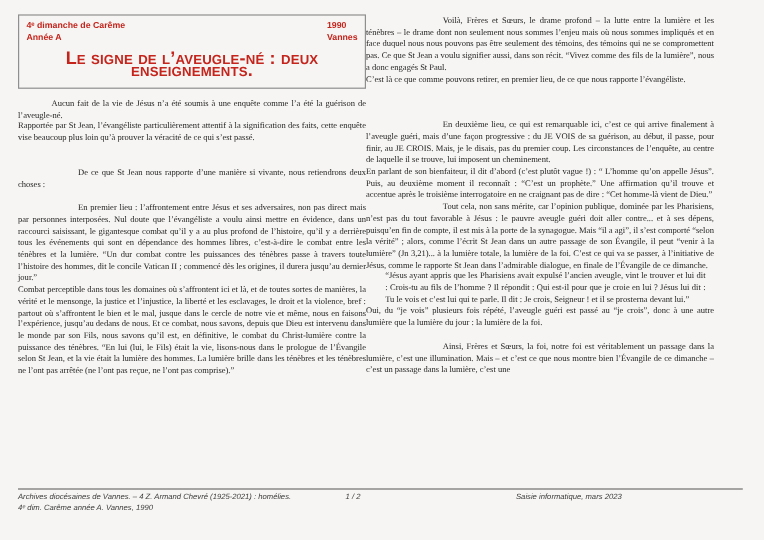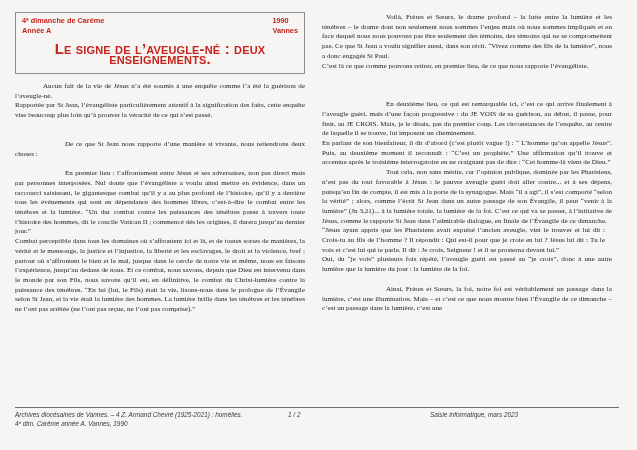--- a/index.html
+++ b/index.html
@@ -6,42 +6,42 @@
   * { box-sizing:border-box; }
   html,body { margin:0; padding:0; }
   body {
     width:637px; height:450px;
     background:#eceae7;
     font-family:"Liberation Sans","DejaVu Sans",sans-serif;
     color:var(--ink);
   }
   .page { position:relative; width:637px; height:450px; overflow:hidden; background:var(--paper); }
 
-  .cols { position:absolute; top:0; left:15px; display:flex; gap:17px; }
+  .cols { position:absolute; top:0; left:15px; display:flex; }
   .col  { width:290px; }
 
   
   .header-box { margin-top:12px; border:1px solid #8f8f8f; padding:3px 6px 9px 6px; background:var(--paper); }
   .hdr-row { display:flex; justify-content:space-between; color:var(--red); font-weight:bold; font-size:7.3px; line-height:9.5px; }
   .hdr-right { text-align:left; }
   .hdr-title {
     margin-top:9px; text-align:center; color:var(--red); font-weight:bold;
     font-variant:small-caps; font-size:15px; letter-spacing:0.15px; line-height:10px;
   }
 
   
   .body-text { margin-top:8px; }
   p { margin:0; font-size:7.1px; line-height:9.7px; text-align:justify;font-family:Liberation Serif, serif; }
   .ind-sm { text-indent:28px; }
   .ind-md { text-indent:50px; }
   .ind-lg { text-indent:64px; }
   .gap-1  { margin-top:10px; }
   .gap-2  { margin-top:19px; }
   .gap-3  { margin-top:29px; }
-  .quote  { margin-left:0; margin-right:7px; }
+  .quote  { margin-left:16px; margin-right:7px; }
   .col-right { padding-top:13px; height:393px; overflow:hidden; }
 
   
   .footer {
     position:absolute; left:15px; right:18px; top:407px;
     border-top:1px solid #6f6f6f; padding-top:3px;
     font-style:italic; font-size:6.4px; line-height:8.8px; color:#3a3a3a;
   }
   .footer-row { display:flex; }
   .archive { width:273px; }

